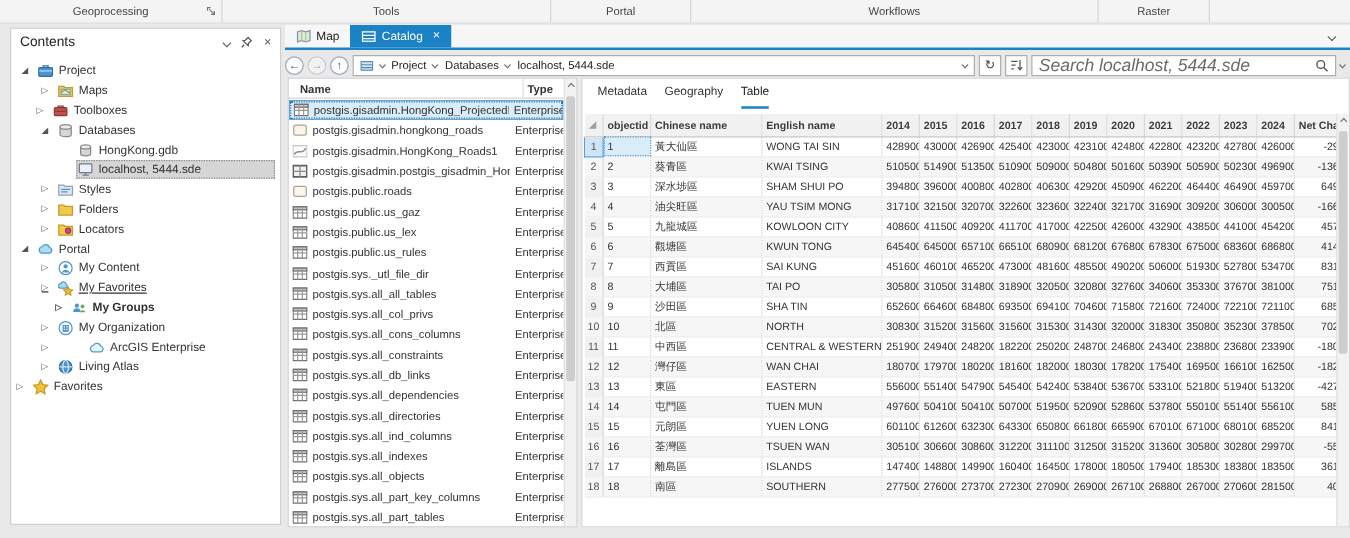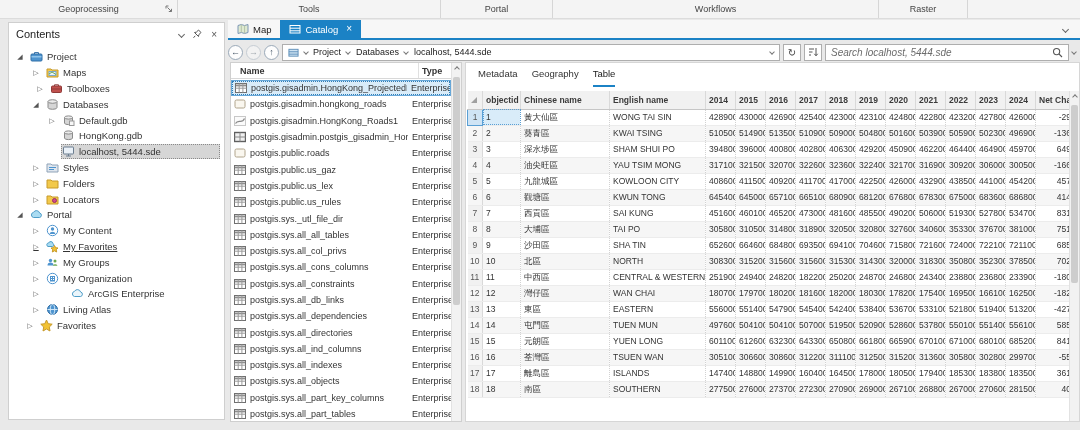--- a/index.html
+++ b/index.html
@@ -34,21 +34,21 @@
   .trow .inner{display:flex;align-items:center;gap:4px;padding:1px 4px 1px 1px;flex:1;margin-right:4px;}
   
   .addressbar{position:absolute;left:228px;top:42px;width:852px;height:20px;display:flex;align-items:center;gap:3px;}
   .navbtn{width:15px;height:15px;border-radius:50%;border:1px solid #9aa9b8;background:#fdfdfd;color:#4a5a6a;font-size:9px;line-height:13px;text-align:center;flex:0 0 auto;}
   .navbtn.dis{opacity:.45;}
   .location{width:498px;height:17px;background:#fff;border:1px solid #aeaeae;display:flex;align-items:center;font-size:9px;color:#222;padding:0 5px;gap:5px;}
   .crumb{display:flex;align-items:center;gap:5px;}
   .loc-dd{margin-left:auto;display:flex;align-items:center;}
   .smallbtn{width:18px;height:17px;border:1px solid #aeaeae;background:#fff;display:flex;align-items:center;justify-content:center;font-size:10px;color:#444;flex:0 0 auto;}
   .search{flex:1;height:17px;background:#fff;border:1px solid #aeaeae;display:flex;align-items:center;padding:0 5px;gap:4px;}
-  .search input{flex:1;border:none;outline:none;background:transparent;font-size:10px;font-family:inherit;color:#333;}
+  .search input{flex:1;border:none;outline:none;background:transparent;font-size:14px;font-family:inherit;color:#333;}
   .search input::placeholder{font-style:italic;color:#6b6b6b;}
   .search-dd{display:flex;align-items:center;padding-right:4px;}
   
   .browser{position:absolute;left:230px;top:62px;width:232px;height:360px;background:#fff;border:1px solid #cfcfcf;overflow:hidden;}
   .bhdr{display:flex;height:16px;border-bottom:1px solid #d8d8d8;font-size:9px;font-weight:bold;color:#333;align-items:center;}
   .bhdr .bh-name{flex:1;padding-left:9px;border-right:1px solid #e0e0e0;height:100%;display:flex;align-items:center;}
   .bhdr .bh-type{width:42px;padding-left:3px;}
   .brows{position:absolute;left:0;top:17px;right:10px;bottom:0;overflow:hidden;}
   .brow{display:flex;align-items:center;height:16.3px;font-size:9px;color:#333;padding-left:3px;gap:4px;}
   .brow .bname{flex:1;white-space:nowrap;overflow:hidden;}
@@ -169,21 +169,21 @@
           <span class="icn">
             <svg width="13" height="13" viewBox="0 0 13 13">
               <path d="M1 3 H5 L6 4 H12 V11 H1 Z" fill="#f2c94c" stroke="#c79a2a"></path>
               <rect x="3" y="5.5" width="7" height="4" fill="#e8f0f8" stroke="#7ba7cc"></rect>
               <path d="M3 8 L6 6 L10 8.5" stroke="#6aa84f" fill="none"></path>
             </svg>
           </span>
           <span>Maps</span>
         </span>
       </div>
-      <div class="trow" style="padding-left: 26px;">
+      <div class="trow" style="padding-left: 18px;">
         <span class="exp">▷</span>
         <span class="inner">
           <span class="icn">
             <svg width="13" height="13" viewBox="0 0 13 13">
               <path d="M4.5 4 V2.8 H8.5 V4" fill="none" stroke="#8f3a38"></path>
               <rect x="1.5" y="4" width="10" height="6.5" rx="1" fill="#c0504d" stroke="#8f3a38"></rect>
               <line x1="1.5" y1="7" x2="11.5" y2="7" stroke="#8f3a38"></line>
             </svg>
           </span>
           <span>Toolboxes</span>
@@ -195,33 +195,20 @@
           <span class="icn">
             <svg width="13" height="13" viewBox="0 0 13 13">
               <path d="M2 3.5 V9.5 A4.5 1.8 0 0 0 11 9.5 V3.5" fill="#d6d6d6" stroke="#8a8a8a"></path>
               <ellipse cx="6.5" cy="3.5" rx="4.5" ry="1.8" fill="#ececec" stroke="#8a8a8a"></ellipse>
             </svg>
           </span>
           <span>Databases</span>
         </span>
       </div>
       <div class="trow" style="padding-left: 38px;">
-        <span class="exp">▷</span>
-        <span class="inner">
-          <span class="icn">
-            <svg width="13" height="13" viewBox="0 0 13 13">
-              <path d="M2.5 3.5 V9 A4 1.6 0 0 0 10.5 9 V3.5" fill="#d6d6d6" stroke="#8a8a8a"></path>
-              <ellipse cx="6.5" cy="3.5" rx="4" ry="1.6" fill="#ececec" stroke="#8a8a8a"></ellipse>
-              <rect x="7.5" y="7" width="4.5" height="4.5" fill="#f7f7f7" stroke="#999"></rect>
-            </svg>
-          </span>
-          <span>Default.gdb</span>
-        </span>
-      </div>
-      <div class="trow" style="padding-left: 38px;">
         <span class="exp"></span>
         <span class="inner">
           <span class="icn">
             <svg width="13" height="13" viewBox="0 0 13 13">
               <path d="M2.5 3.5 V9 A4 1.6 0 0 0 10.5 9 V3.5" fill="#d6d6d6" stroke="#8a8a8a"></path>
               <ellipse cx="6.5" cy="3.5" rx="4" ry="1.6" fill="#ececec" stroke="#8a8a8a"></ellipse>
             </svg>
           </span>
           <span>HongKong.gdb</span>
         </span>
@@ -304,21 +291,21 @@
         <span class="inner">
           <span class="icn">
             <svg width="13" height="13" viewBox="0 0 13 13">
               <path d="M2 6.5 A1.8 1.8 0 0 1 2.6 3 A2.3 2.3 0 0 1 7 3.5 A1.7 1.7 0 0 1 6.6 6.5 Z" fill="#aadcf2" stroke="#4e9dc8"></path>
               <path d="M8.5 5.5 L9.6 7.7 L12 8 L10.2 9.7 L10.7 12 L8.5 10.8 L6.3 12 L6.8 9.7 L5 8 L7.4 7.7 Z" fill="#f2c232" stroke="#c79a2a"></path>
             </svg>
           </span>
           <span>My Favorites</span>
         </span>
       </div>
-      <div class="trow" style="padding-left: 22px;">
+      <div class="trow" style="padding-left: 33px; font-weight: bold;">
         <span class="exp">▷</span>
         <span class="inner">
           <span class="icn">
             <svg width="13" height="13" viewBox="0 0 13 13">
               <circle cx="4.5" cy="4.5" r="1.7" fill="#4e94cf"></circle>
               <path d="M1.5 9.5 A3 3 0 0 1 7.5 9.5 Z" fill="#4e94cf"></path>
               <circle cx="9" cy="5" r="1.5" fill="#6aa84f"></circle>
               <path d="M6.8 9.7 A2.6 2.6 0 0 1 11.5 9.7 Z" fill="#6aa84f"></path>
             </svg>
           </span>
@@ -358,21 +345,21 @@
           <span class="icn">
             <svg width="13" height="13" viewBox="0 0 13 13">
               <circle cx="6.5" cy="6.5" r="5" fill="#4e94cf" stroke="#2f6ea6"></circle>
               <ellipse cx="6.5" cy="6.5" rx="2.2" ry="5" fill="none" stroke="#cfe6f7"></ellipse>
               <line x1="1.5" y1="6.5" x2="11.5" y2="6.5" stroke="#cfe6f7"></line>
             </svg>
           </span>
           <span>Living Atlas</span>
         </span>
       </div>
-      <div class="trow" style="padding-left: 16px;">
+      <div class="trow" style="padding-left: 2px;">
         <span class="exp">▷</span>
         <span class="inner">
           <span class="icn">
             <svg width="13" height="13" viewBox="0 0 13 13">
               <path d="M6.5 1 L8.2 4.7 L12.2 5.2 L9.3 8 L10 12 L6.5 10 L3 12 L3.7 8 L0.8 5.2 L4.8 4.7 Z" fill="#f2c232" stroke="#c79a2a"></path>
             </svg>
           </span>
           <span>Favorites</span>
         </span>
       </div>

